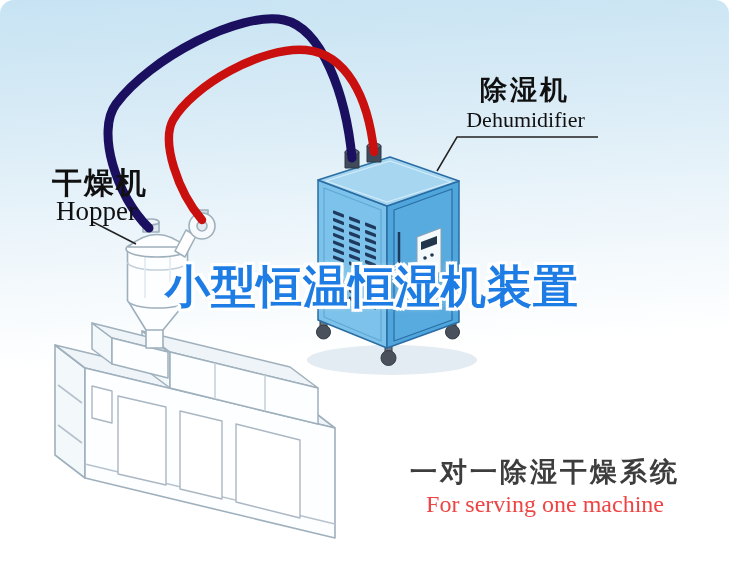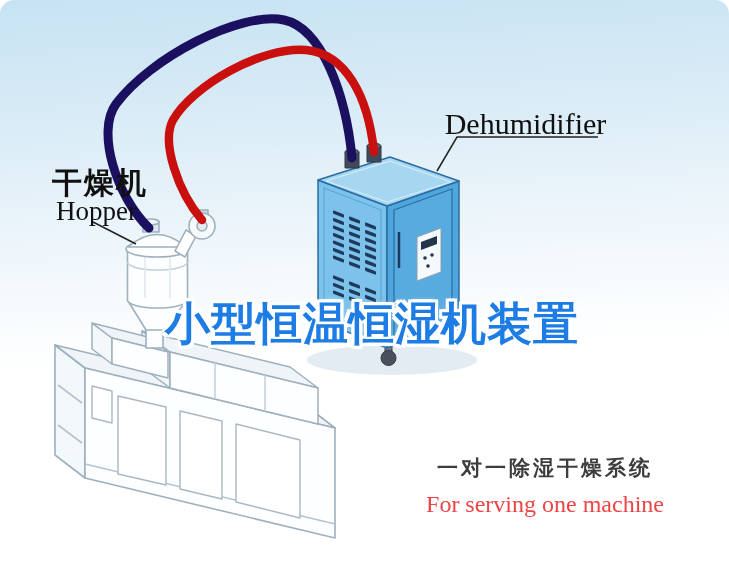--- a/index.html
+++ b/index.html
@@ -8,27 +8,27 @@
   .stage { position:relative; width:729px; height:561px; overflow:hidden; background:#ffffff; }
   .bg { position:absolute; inset:0; border-radius:14px;
         background:linear-gradient(177deg,#c7e3f3 0%, #d8ebf6 20%, #eef6fb 42%, #ffffff 62%, #ffffff 100%); }
   .illustration { position:absolute; left:0; top:0; width:729px; height:561px; }
   .lbl { position:absolute; white-space:nowrap; }
   .zh { font-weight:700; color:#101010; }
   .en { font-family:"Liberation Serif","DejaVu Serif",serif; color:#101010; }
   .hopper-zh { left:52px; top:163px; font-size:30px; letter-spacing:2px; }
   .hopper-en { left:56px; top:196px; font-size:27px; }
   .dehum-zh  { left:440px; top:72px;  width:170px; text-align:center; font-size:27px; letter-spacing:3px; }
-  .dehum-en  { left:438px; top:107px; width:175px; text-align:center; font-size:30px; }
+  .dehum-en  { left:438px; top:107px; width:175px; text-align:center; font-size:22px; }
   .watermark { left:152px; top:257px; width:440px; text-align:center;
                font-size:45px; font-weight:700; letter-spacing:1px; color:#1e7de4;
                text-shadow:-3px -3px 0 #fff, 3px -3px 0 #fff, -3px 3px 0 #fff, 3px 3px 0 #fff,
                            0 -3px 0 #fff, 0 3px 0 #fff, -3px 0 0 #fff, 3px 0 0 #fff,
-                           -2px -2px 0 #fff, 2px 2px 0 #fff, 0 0 6px rgba(255,255,255,.9);margin-top:37px; }
-  .system-zh { left:395px; top:454px; width:300px; text-align:center; font-size:21px;
+                           -2px -2px 0 #fff, 2px 2px 0 #fff, 0 0 6px rgba(255,255,255,.9); }
+  .system-zh { left:395px; top:454px; width:300px; text-align:center; font-size:27px;
                font-weight:700; letter-spacing:3px; color:#3d3d3d; }
   .system-en { left:395px; top:491px; width:300px; text-align:center; font-size:24px; color:#ef4444; }
 </style>
 </head>
 <body>
 
 <div class="stage">
   <div class="bg"></div>
 
   <svg class="illustration" viewBox="0 0 729 561" xmlns="http://www.w3.org/2000/svg">
@@ -137,19 +137,20 @@
 
     <g stroke="#222222" stroke-width="1.5" fill="none">
       <line x1="93" y1="222" x2="136" y2="244"></line>
       <path d="M 437,171 L 457,137 L 598,137"></path>
     </g>
   </svg>
 
   <div class="lbl zh hopper-zh">干燥机</div>
   <div class="lbl en hopper-en">Hopper</div>
 
+  <div class="lbl zh dehum-zh">除湿机</div>
   <div class="lbl en dehum-en">Dehumidifier</div>
 
   <div class="lbl watermark">小型恒温恒湿机装置</div>
 
   <div class="lbl system-zh">一对一除湿干燥系统</div>
   <div class="lbl en system-en">For serving one machine</div>
 </div>
 
 </body></html>

